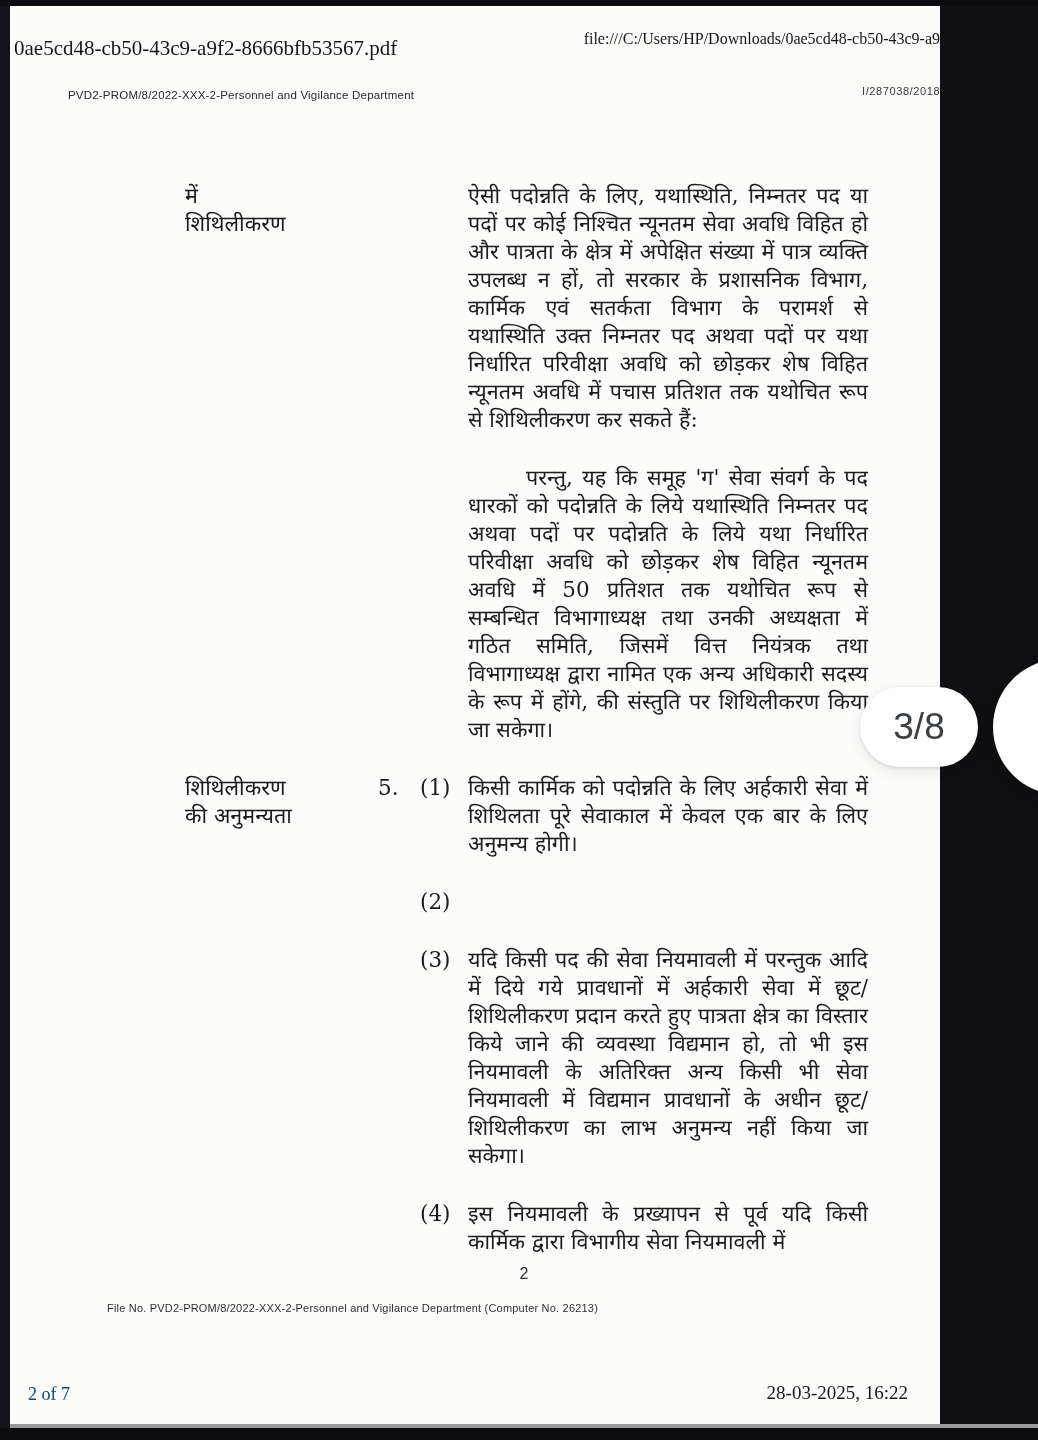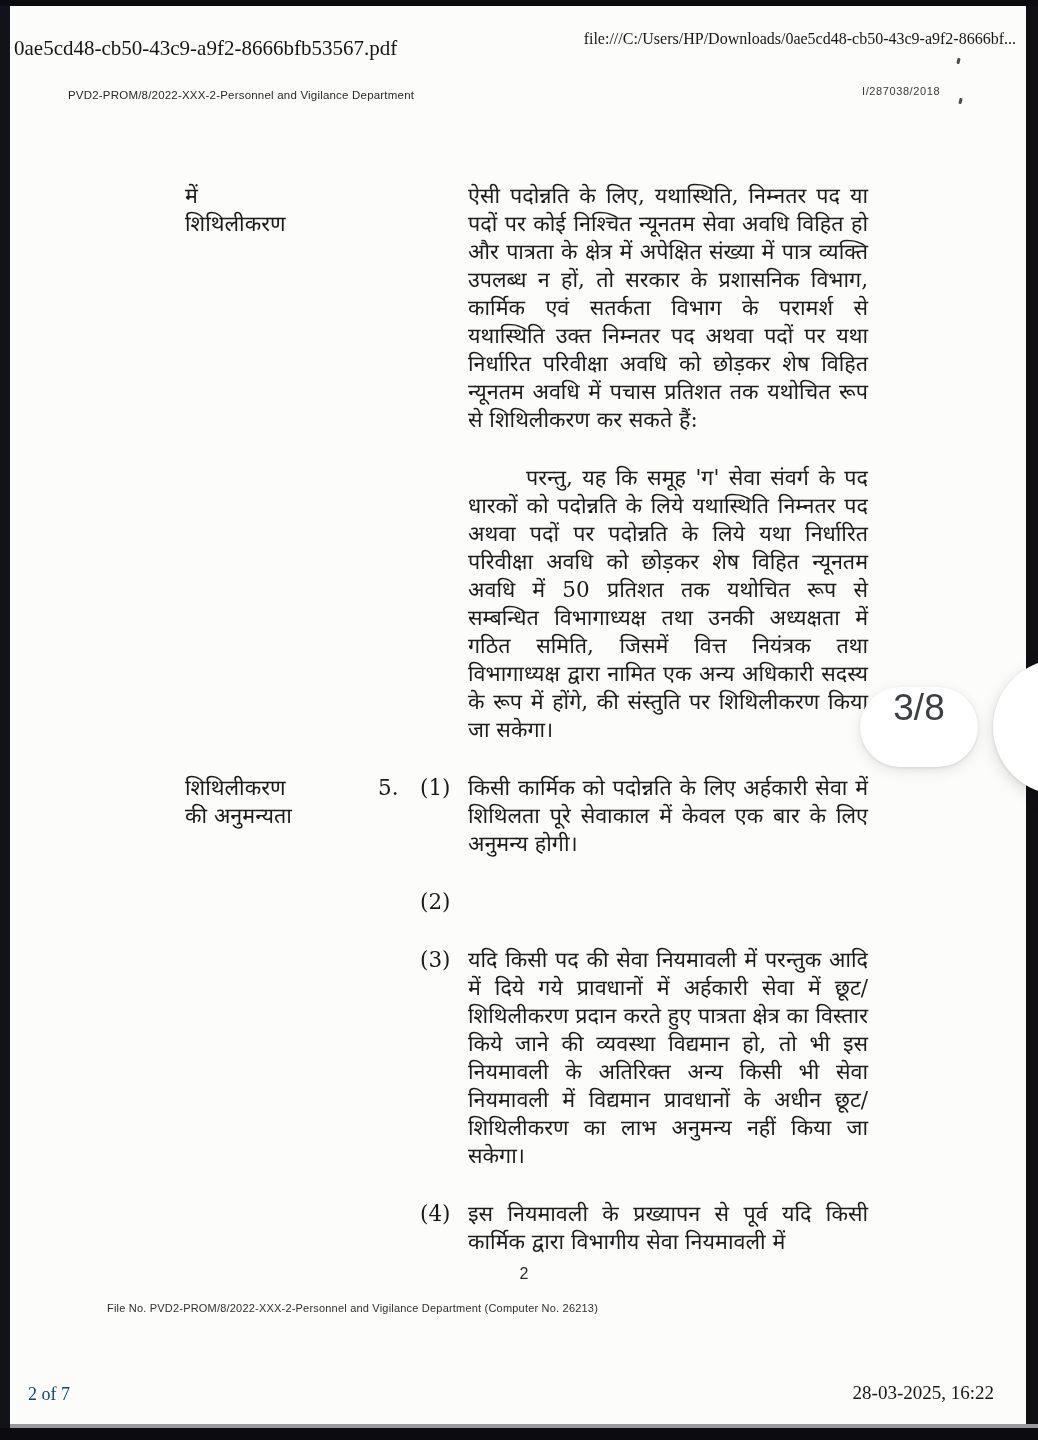--- a/index.html
+++ b/index.html
@@ -7,21 +7,21 @@
     width:1038px;height:1440px;position:relative;overflow:hidden;
     background:#101014;
     font-family:"Liberation Sans",sans-serif;
   }
   .bezel-left{position:absolute;left:0;top:0;width:10px;height:1440px;background:#12121a;}
   .bezel-top{position:absolute;left:0;top:0;width:1038px;height:6px;background:#0c0c10;}
   .bezel-bottom{position:absolute;left:0;top:1428px;width:1038px;height:12px;background:#0c0c10;}
   .bezel-bottom-shadow{position:absolute;left:10px;top:1424px;width:1028px;height:4px;background:#9a9a9c;}
 
   .page{
-    position:absolute;left:10px;top:6px;width:1016px;height:1418px;
+    position:absolute;left:10px;top:6px;width:930px;height:1418px;
     background:#fcfcfb;overflow:hidden;
   }
   .scroll-strip{position:absolute;left:1017px;top:0;width:9px;height:1418px;background:#c6c6ca;}
   .page-right-sliver{position:absolute;left:1026px;top:0;width:2px;height:1418px;background:#efeff1;}
 
   
   .print-header{position:absolute;left:0;top:16px;width:1028px;height:44px;
     font-family:"Liberation Serif",serif;color:#161616;}
   .print-title{position:absolute;left:4px;top:14px;font-size:21px;}
   .print-url{position:absolute;right:22px;top:8px;font-size:16px;}
@@ -54,21 +54,21 @@
 
   .print-footer-left{position:absolute;left:18px;top:1378px;font-family:"Liberation Serif",serif;
     font-size:18px;color:#0c4a6e;}
   .print-footer-right{position:absolute;right:32px;top:1376px;font-family:"Liberation Serif",serif;
     font-size:19px;color:#161616;}
 
   
   .page-pill{
     position:absolute;left:860px;top:687px;width:118px;height:80px;border-radius:40px;
     background:#ffffff;box-shadow:0 1px 3px rgba(0,0,0,.10),0 4px 14px rgba(0,0,0,.10);
-    display:flex;align-items:flex-start;justify-content:center;
+    display:flex;align-items:center;justify-content:center;
     font-family:"Liberation Sans",sans-serif;font-size:37px;color:#3c4043;
   }
   .fab{
     position:absolute;left:993px;top:659px;width:136px;height:136px;border-radius:50%;
     background:#ffffff;box-shadow:0 1px 3px rgba(0,0,0,.12),0 5px 16px rgba(0,0,0,.14);
   }
 </style>
 </head>
 <body>
 

